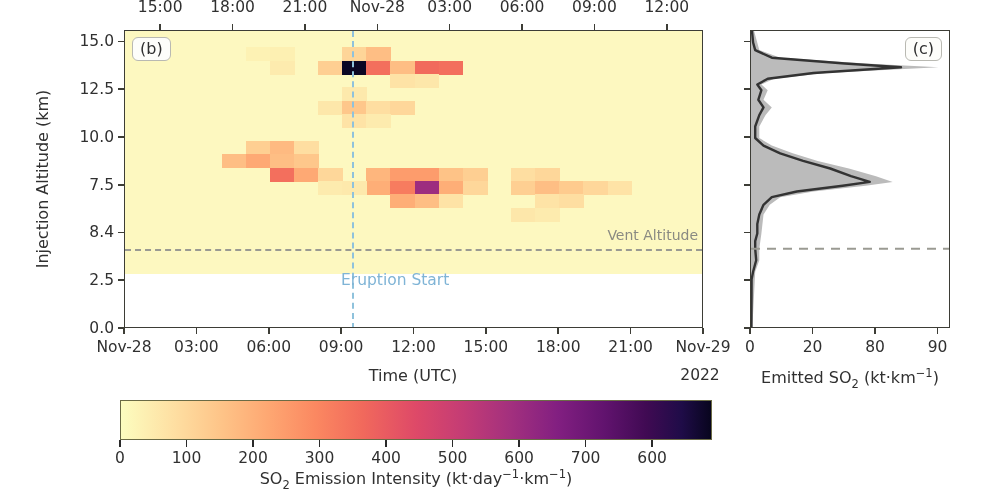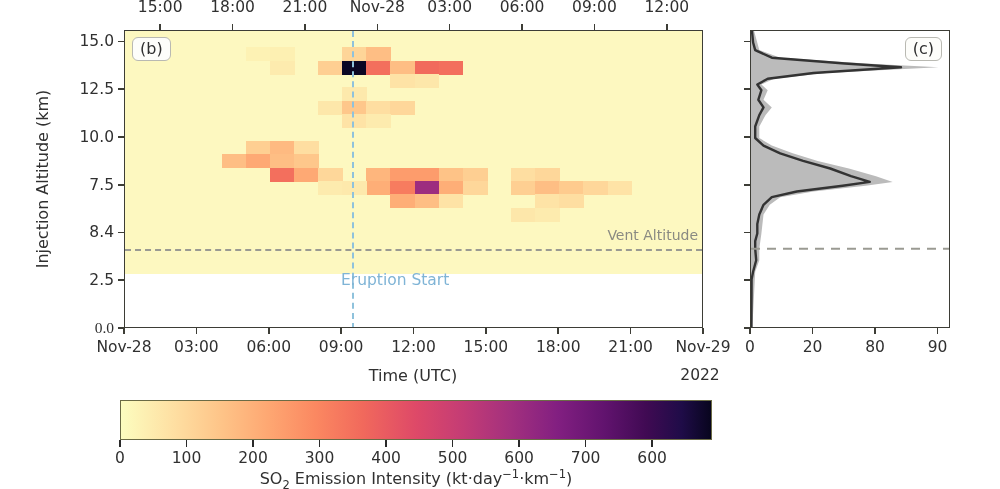--- a/index.html
+++ b/index.html
@@ -135,21 +135,21 @@
         <div class="cell" style="left: 217.125px; top: 149.955px; width: 24.825px; height: 14.0718px; background: rgb(253, 233, 172);"></div>
       </div>
     <div id="ventline" style="top: 217.769px;"></div>
     <div id="vent-label" style="top: 195.769px;">Vent Altitude</div>
     <div id="vline" style="left: 226.775px;"></div>
     <div id="erupt-label" style="left: 216px; top: 240.333px;">Eruption Start</div>
     <div class="plabel" style="left:7px;top:6px;">(b)</div>
   </div>
 
   <div id="b-yticks">
-      <div class="tick" style="right: 886px; top: 319px; text-align: right; font-family: Liberation Serif, serif;">0.0</div>
+      <div class="tick" style="right: 886px; top: 319px; text-align: right;">0.0</div>
       <div class="tick" style="right: 886px; top: 271.244px; text-align: right;">2.5</div>
       <div class="tick" style="right: 886px; top: 223.487px; text-align: right;">8.4</div>
       <div class="tick" style="right: 886px; top: 175.731px; text-align: right;">7.5</div>
       <div class="tick" style="right: 886px; top: 127.974px; text-align: right;">10.0</div>
       <div class="tick" style="right: 886px; top: 80.2179px; text-align: right;">12.5</div>
       <div class="tick" style="right: 886px; top: 32.4615px; text-align: right;">15.0</div>
     </div>
   <div id="b-ytickmarks">
       <div class="tk h" style="left: 118px; top: 327.2px;"></div>
       <div class="tk h" style="left: 118px; top: 279.444px;"></div>
@@ -208,20 +208,23 @@
       <div class="tick cx" style="left: 812.5px; top: 338px;">20</div>
       <div class="tick cx" style="left: 875px; top: 338px;">80</div>
       <div class="tick cx" style="left: 937.5px; top: 338px;">90</div>
     </div>
   <div id="c-xtickmarks">
       <div class="tk v" style="left: 749.2px; top: 328px;"></div>
       <div class="tk v" style="left: 811.7px; top: 328px;"></div>
       <div class="tk v" style="left: 874.2px; top: 328px;"></div>
       <div class="tk v" style="left: 936.7px; top: 328px;"></div>
     </div>
+  <div class="axlabel" style="left:850px;top:366px;transform:translateX(-50%);">
+    <span>Emitted SO</span><sub>2</sub><span> (kt·km</span><sup>−1</sup><span>)</span>
+  </div>
 
   <div id="cbar">
     <div id="cbar-grad"></div>
   </div>
   <div id="cbar-ticks">
       <div class="tick cx" style="left: 120px; top: 449px;">0</div>
       <div class="tick cx" style="left: 186.517px; top: 449px;">100</div>
       <div class="tick cx" style="left: 253.034px; top: 449px;">200</div>
       <div class="tick cx" style="left: 319.551px; top: 449px;">300</div>
       <div class="tick cx" style="left: 386.067px; top: 449px;">400</div>

